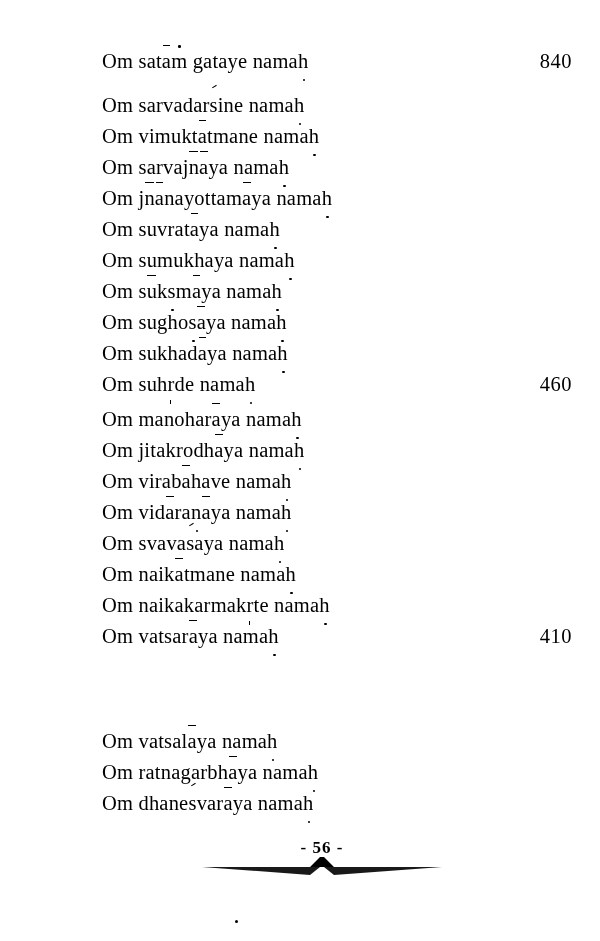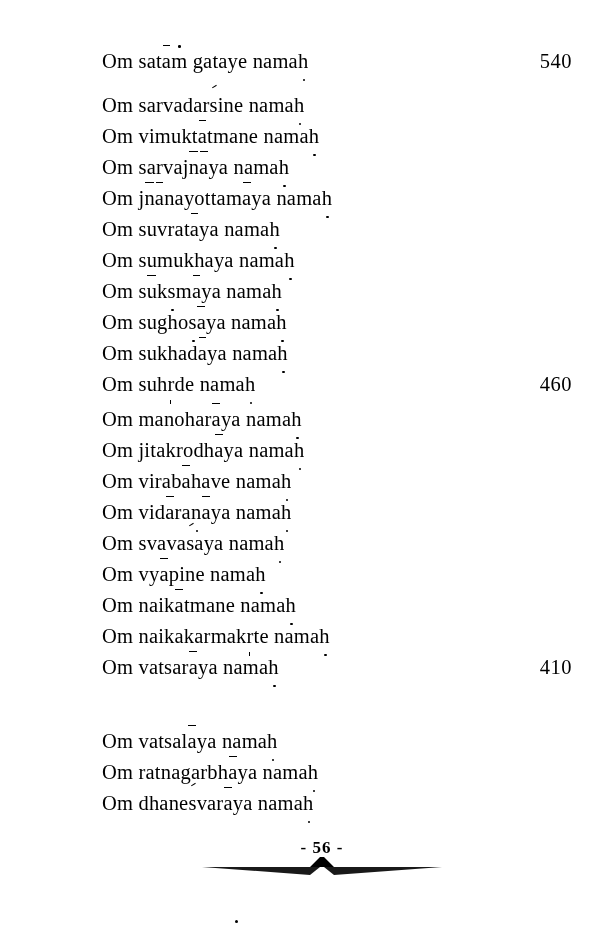--- a/index.html
+++ b/index.html
@@ -138,21 +138,21 @@
   }
 </style>
 </head>
 <body>
 
 <div class="page">
 
   <div class="verse-block" style="top:46px;">
     <div class="line">
       <span>Om sat<span class="mac">a</span><span class="adot">m</span> gataye nama<span class="dot">h</span></span>
-      <span class="num">540</span>
+      <span class="num">840</span>
     </div>
   </div>
 
   <div class="verse-block" style="top:90px;">
     <div class="line">
       <span>Om sarvadar<span class="sac">s</span>ine nama<span class="dot">h</span></span>
     </div>
     <div class="line">
       <span>Om vimukt<span class="mac">a</span>tmane nama<span class="dot">h</span></span>
     </div>
@@ -191,23 +191,20 @@
       <span>Om jitakrodh<span class="mac">a</span>ya nama<span class="dot">h</span></span>
     </div>
     <div class="line">
       <span>Om virab<span class="mac">a</span>have nama<span class="dot">h</span></span>
     </div>
     <div class="line">
       <span>Om vid<span class="mac">a</span>ra<span class="dot">n</span><span class="mac">a</span>ya nama<span class="dot">h</span></span>
     </div>
     <div class="line">
       <span>Om svava<span class="sac">s</span>aya nama<span class="dot">h</span></span>
-    </div>
-    <div class="line">
-      <span>Om vy<span class="mac">a</span>pine nama<span class="dot">h</span></span>
     </div>
     <div class="line">
       <span>Om naik<span class="mac">a</span>tmane nama<span class="dot">h</span></span>
     </div>
     <div class="line">
       <span>Om naikakarmak<span class="uline">r</span>te nama<span class="dot">h</span></span>
     </div>
     <div class="line">
       <span>Om vatsar<span class="mac">a</span>ya nama<span class="dot">h</span></span>
       <span class="num">410</span>

